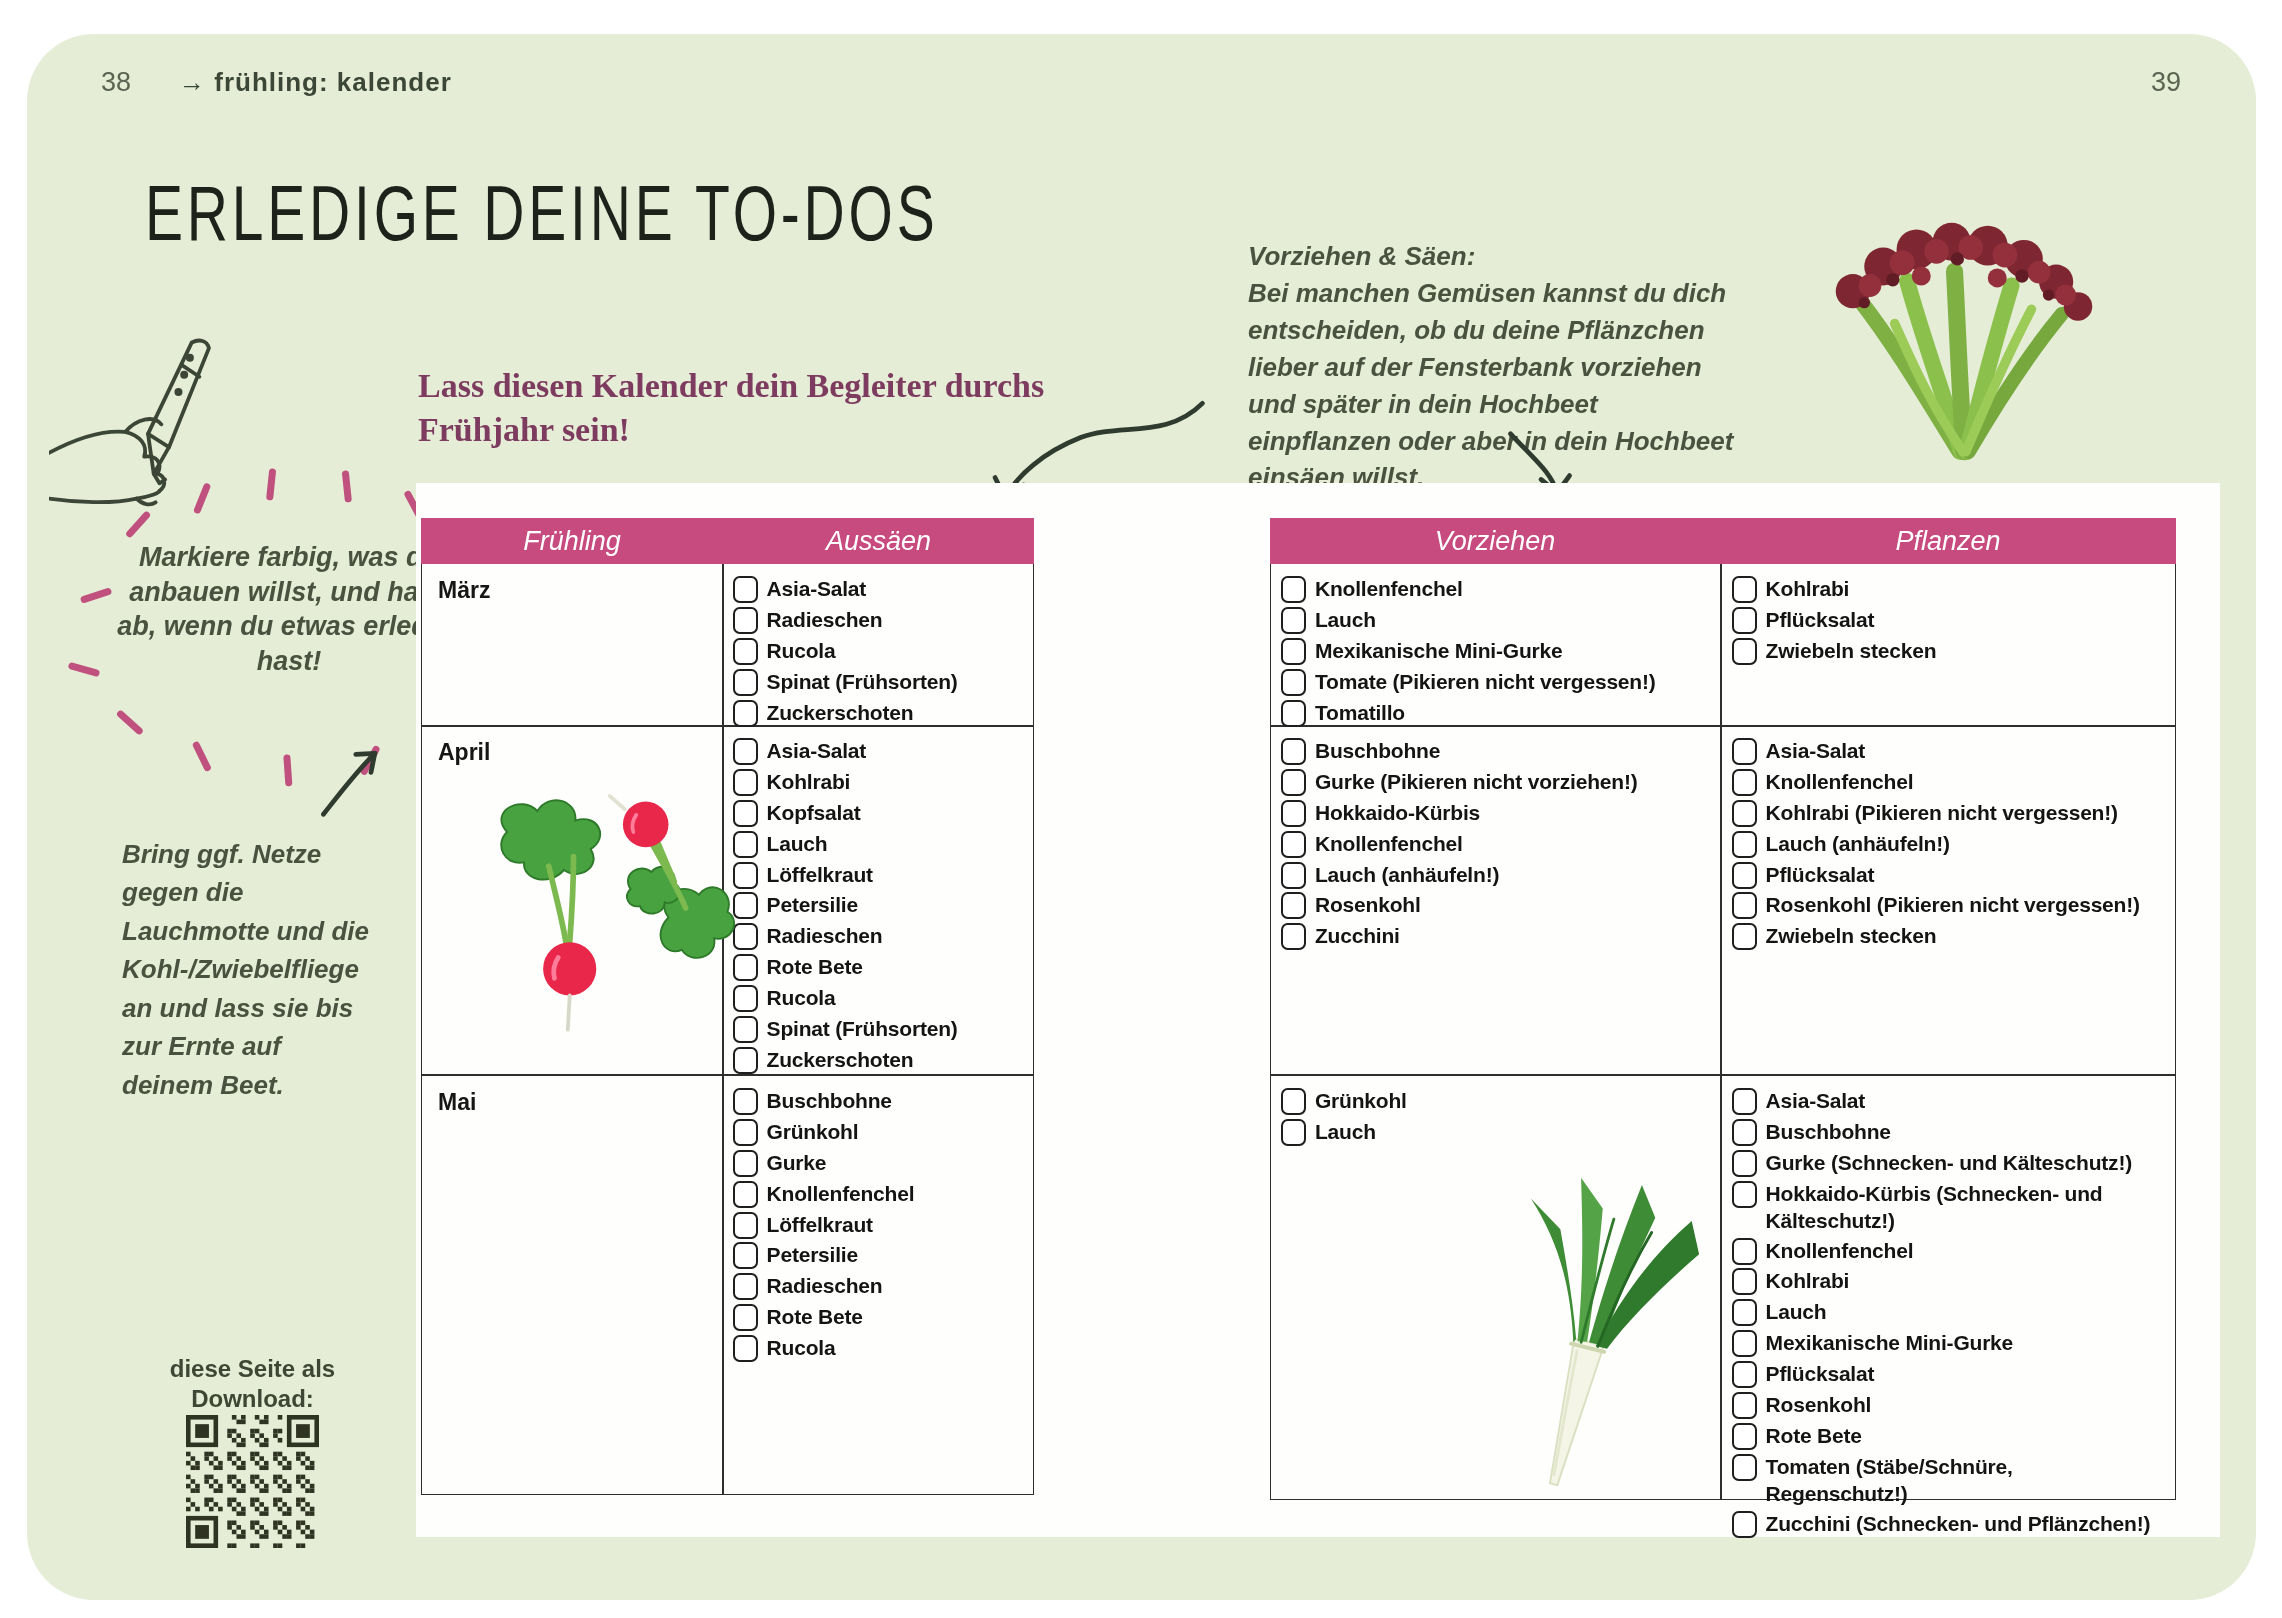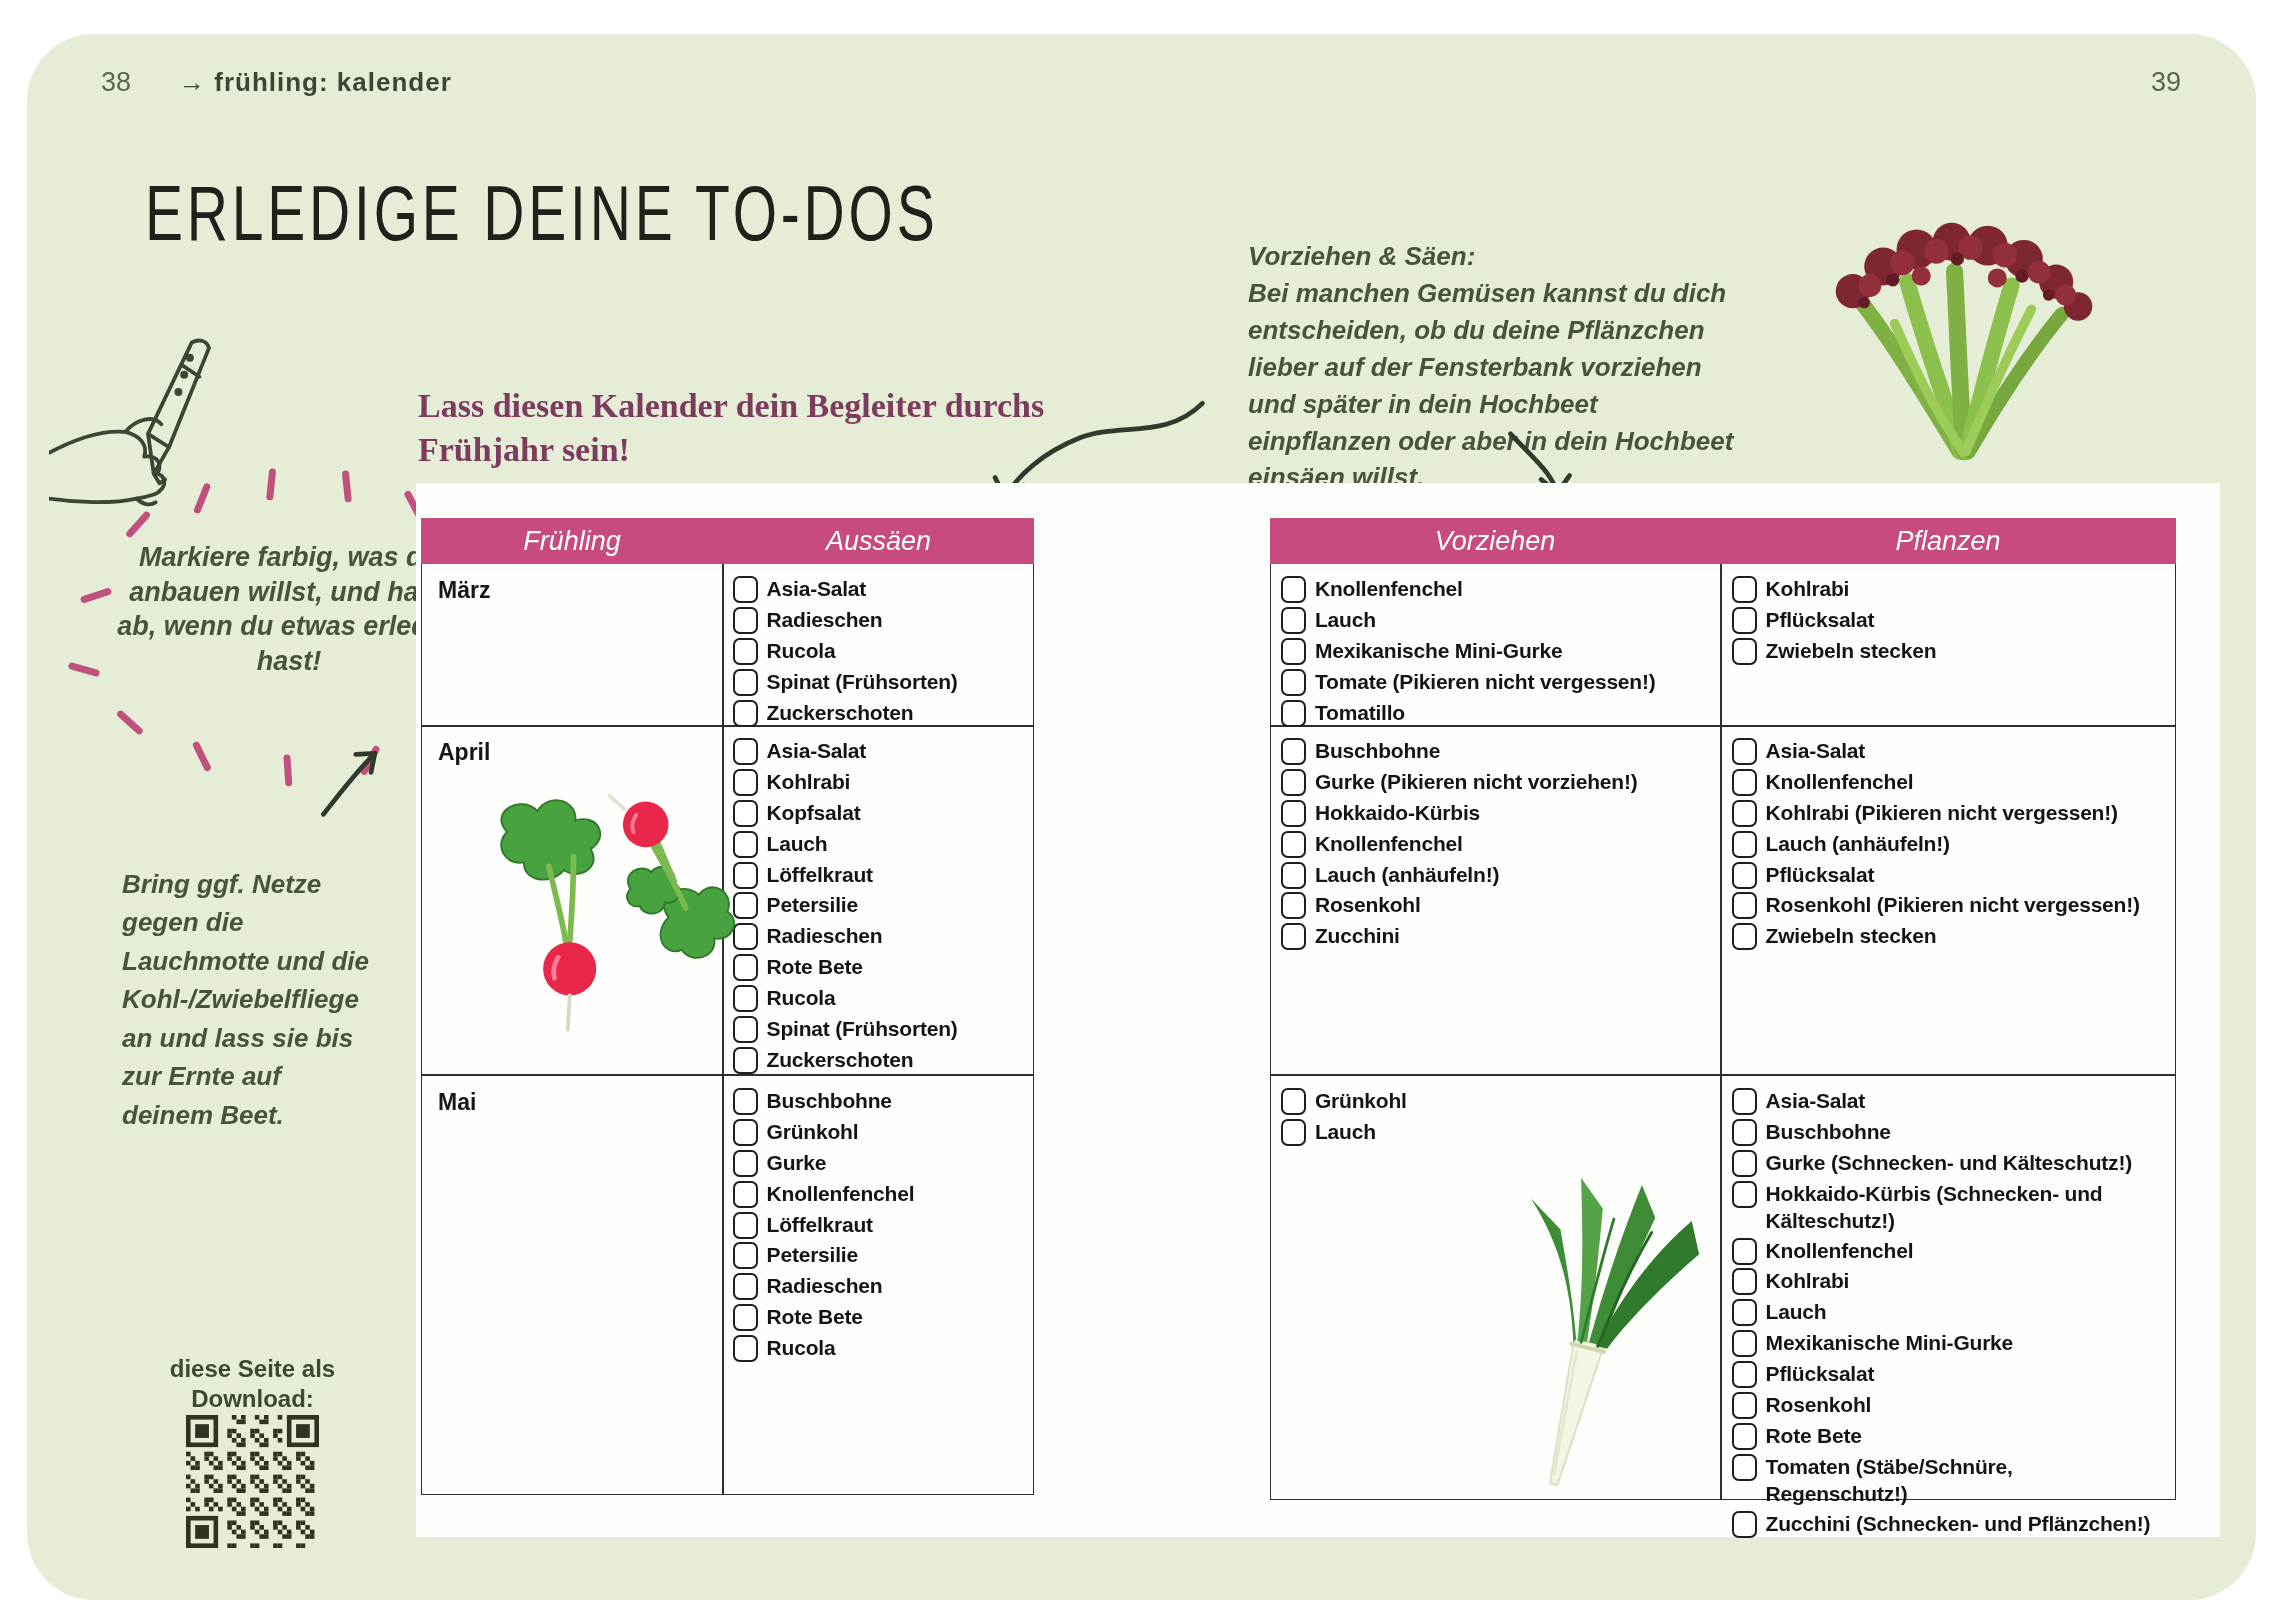--- a/index.html
+++ b/index.html
@@ -8,28 +8,28 @@
   #greenpage{position:absolute;left:27px;top:34px;width:2229px;height:1566px;
              background:#e5edd6;border-radius:67px;}
   
   .pagenum{position:absolute;top:67px;font-size:27px;color:#5b6351;}
   #header-left{position:absolute;left:179px;top:67px;font-size:26px;font-weight:bold;
                color:#3c4636;letter-spacing:1px;text-align:center;}
   #main-title{position:absolute;left:145px;top:167px;font-size:57px;color:#1d221b;
               letter-spacing:3.8px;transform:scaleY(1.38);transform-origin:left top;
               font-weight:normal;white-space:nowrap;}
   
-  #intro{position:absolute;left:418px;top:384px;width:647px;font-family:"Liberation Serif",serif;
+  #intro{position:absolute;left:418px;top:364px;width:647px;font-family:"Liberation Serif",serif;
          font-weight:bold;font-size:34px;line-height:1.3;color:#7d3b5f;}
   
   .hw{font-style:italic;color:#49523f;font-weight:bold;}
   #note-vorziehen{position:absolute;left:1248px;top:238px;width:495px;font-size:26px;line-height:1.42;}
   #note-marker{position:absolute;left:112px;top:540px;width:354px;text-align:center;
                font-size:27px;line-height:1.28;}
-  #note-netze{position:absolute;left:122px;top:835px;width:255px;font-size:26px;line-height:1.48;margin-top:30px;}
+  #note-netze{position:absolute;left:122px;top:835px;width:255px;font-size:26px;line-height:1.48;}
   #download-label{position:absolute;left:143px;top:1354px;width:219px;text-align:center;
                   font-size:24px;font-weight:bold;color:#3d4734;line-height:1.25;}
   
   .dash{position:absolute;width:32px;height:6.7px;background:#c0507e;border-radius:3.8px;}
   
   #panel{position:absolute;left:416px;top:483px;width:1804px;height:1054px;background:#fefefc;}
   .tbl{position:absolute;}
   .thead{position:absolute;left:0;top:0;right:0;height:46px;background:#c74b7e;}
   .thead-label{position:absolute;top:7.6px;color:#ffffff;font-size:27px;font-style:italic;
                text-align:center;}

